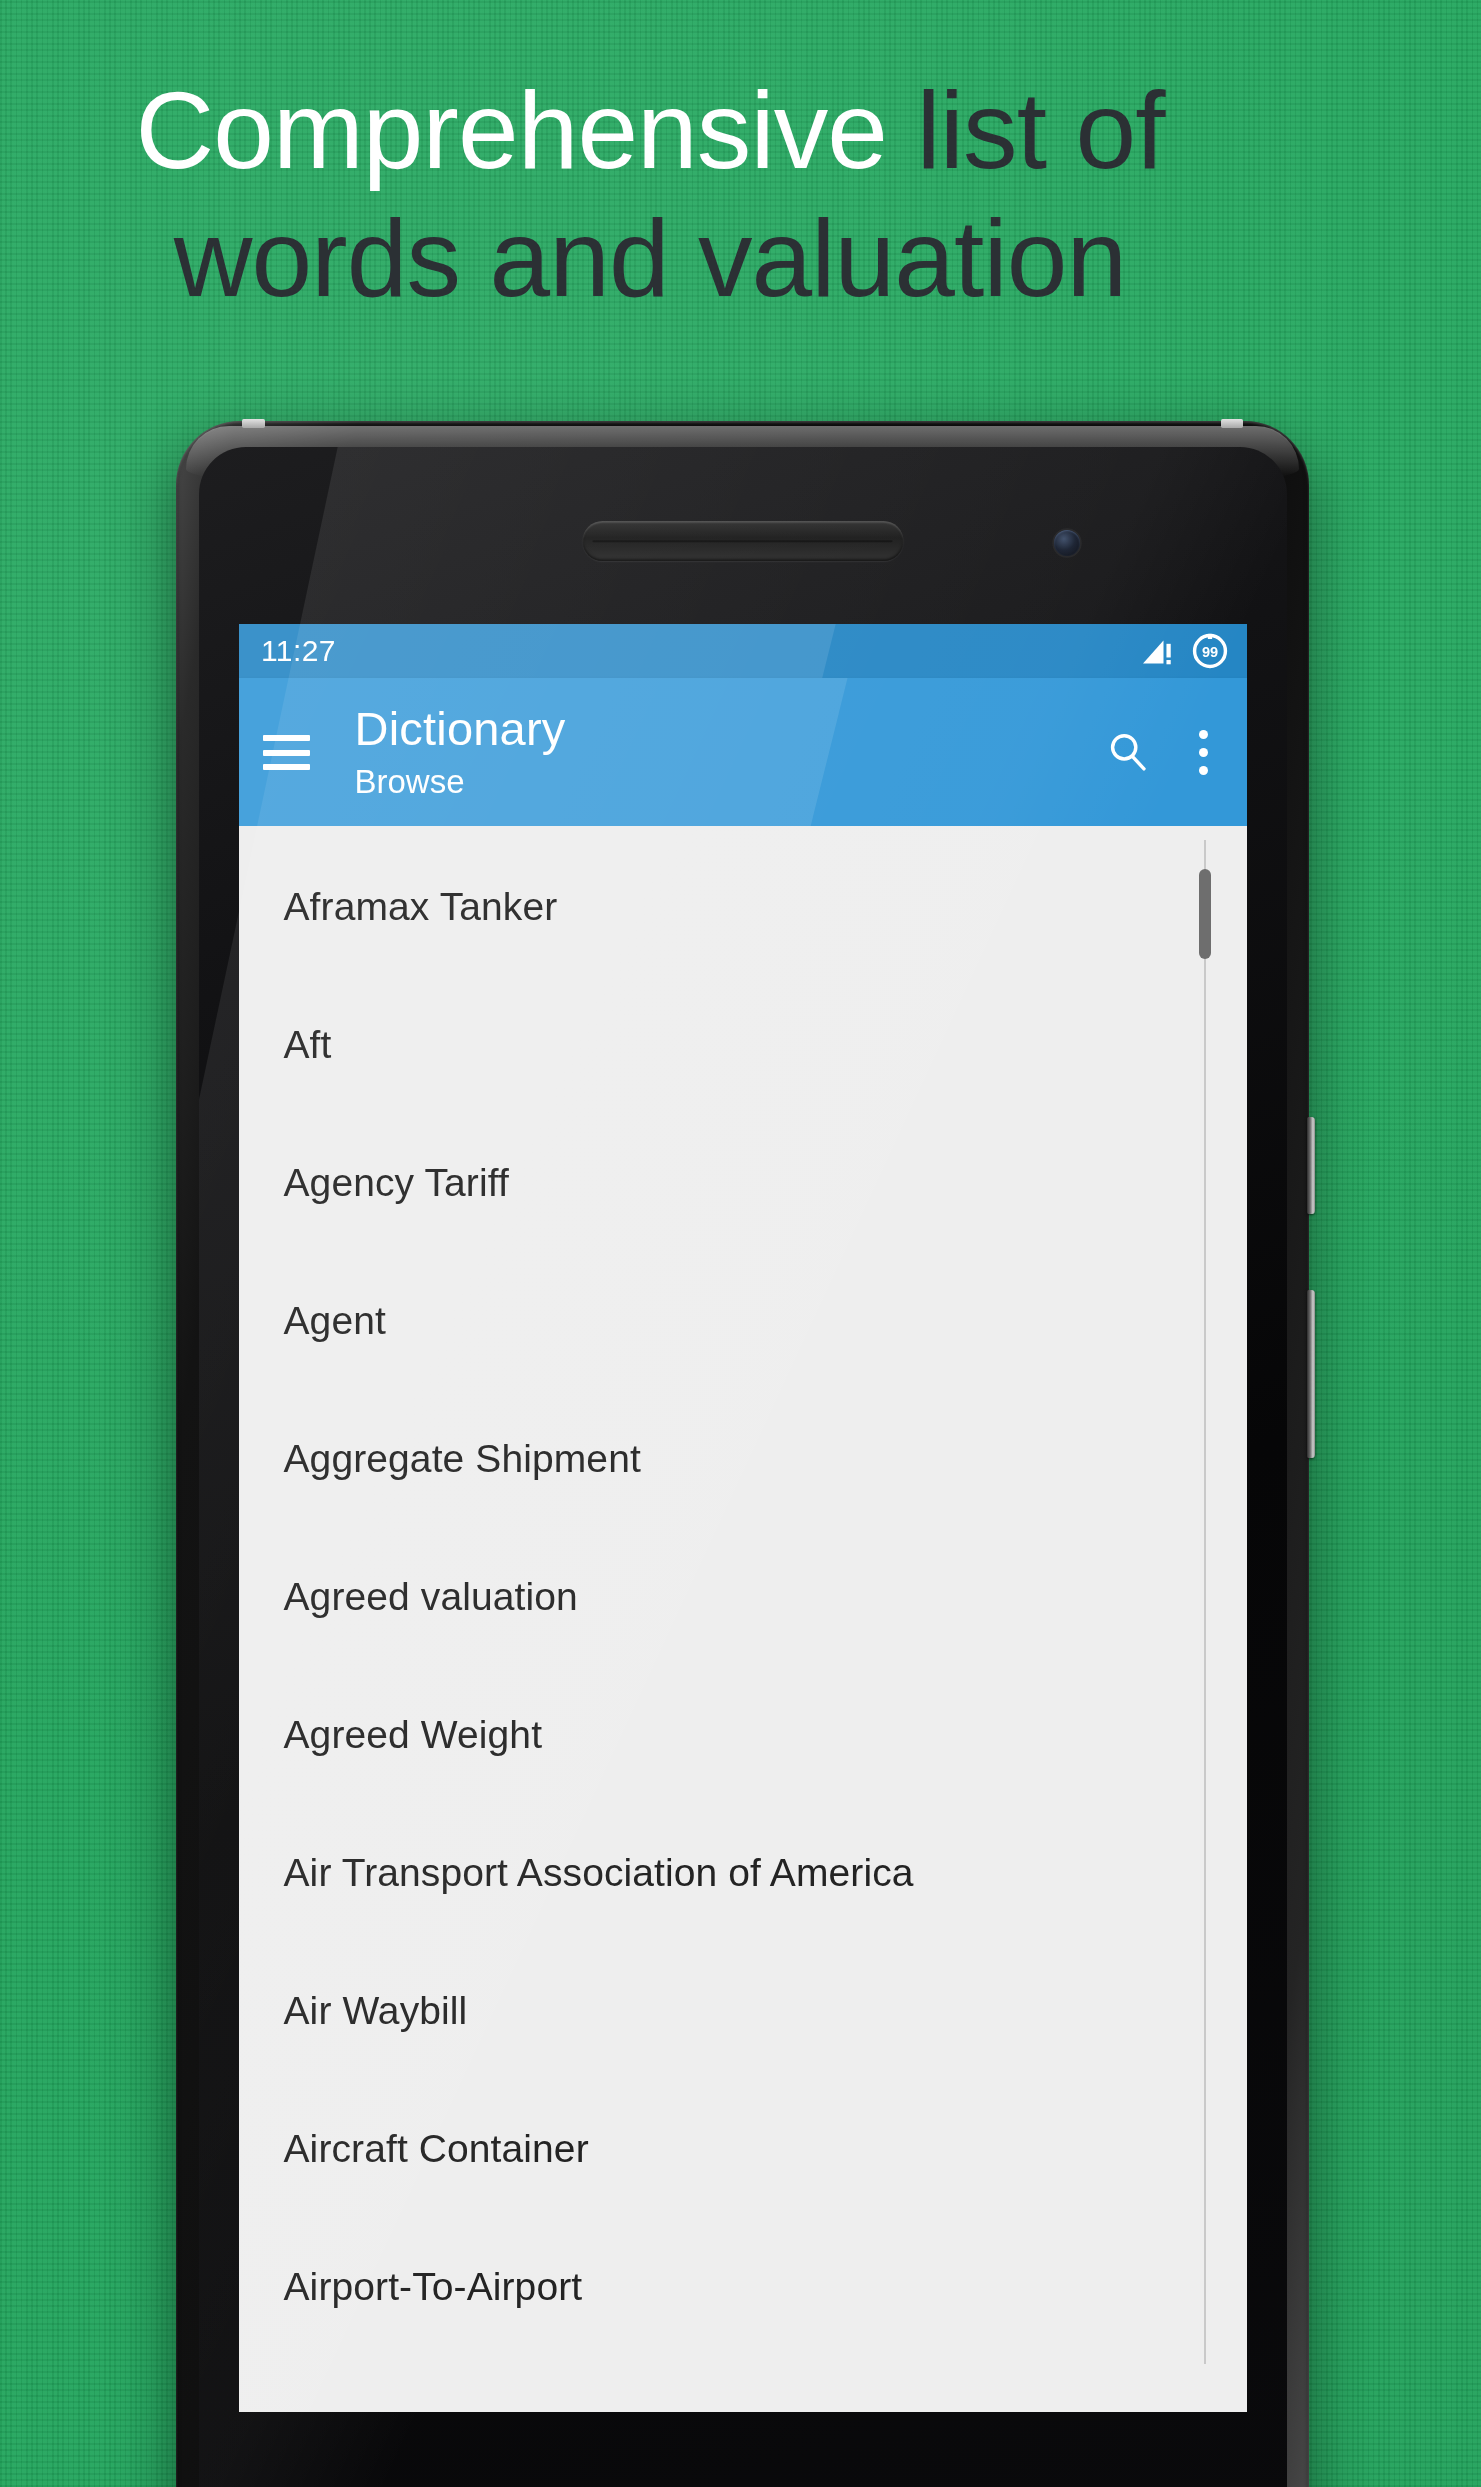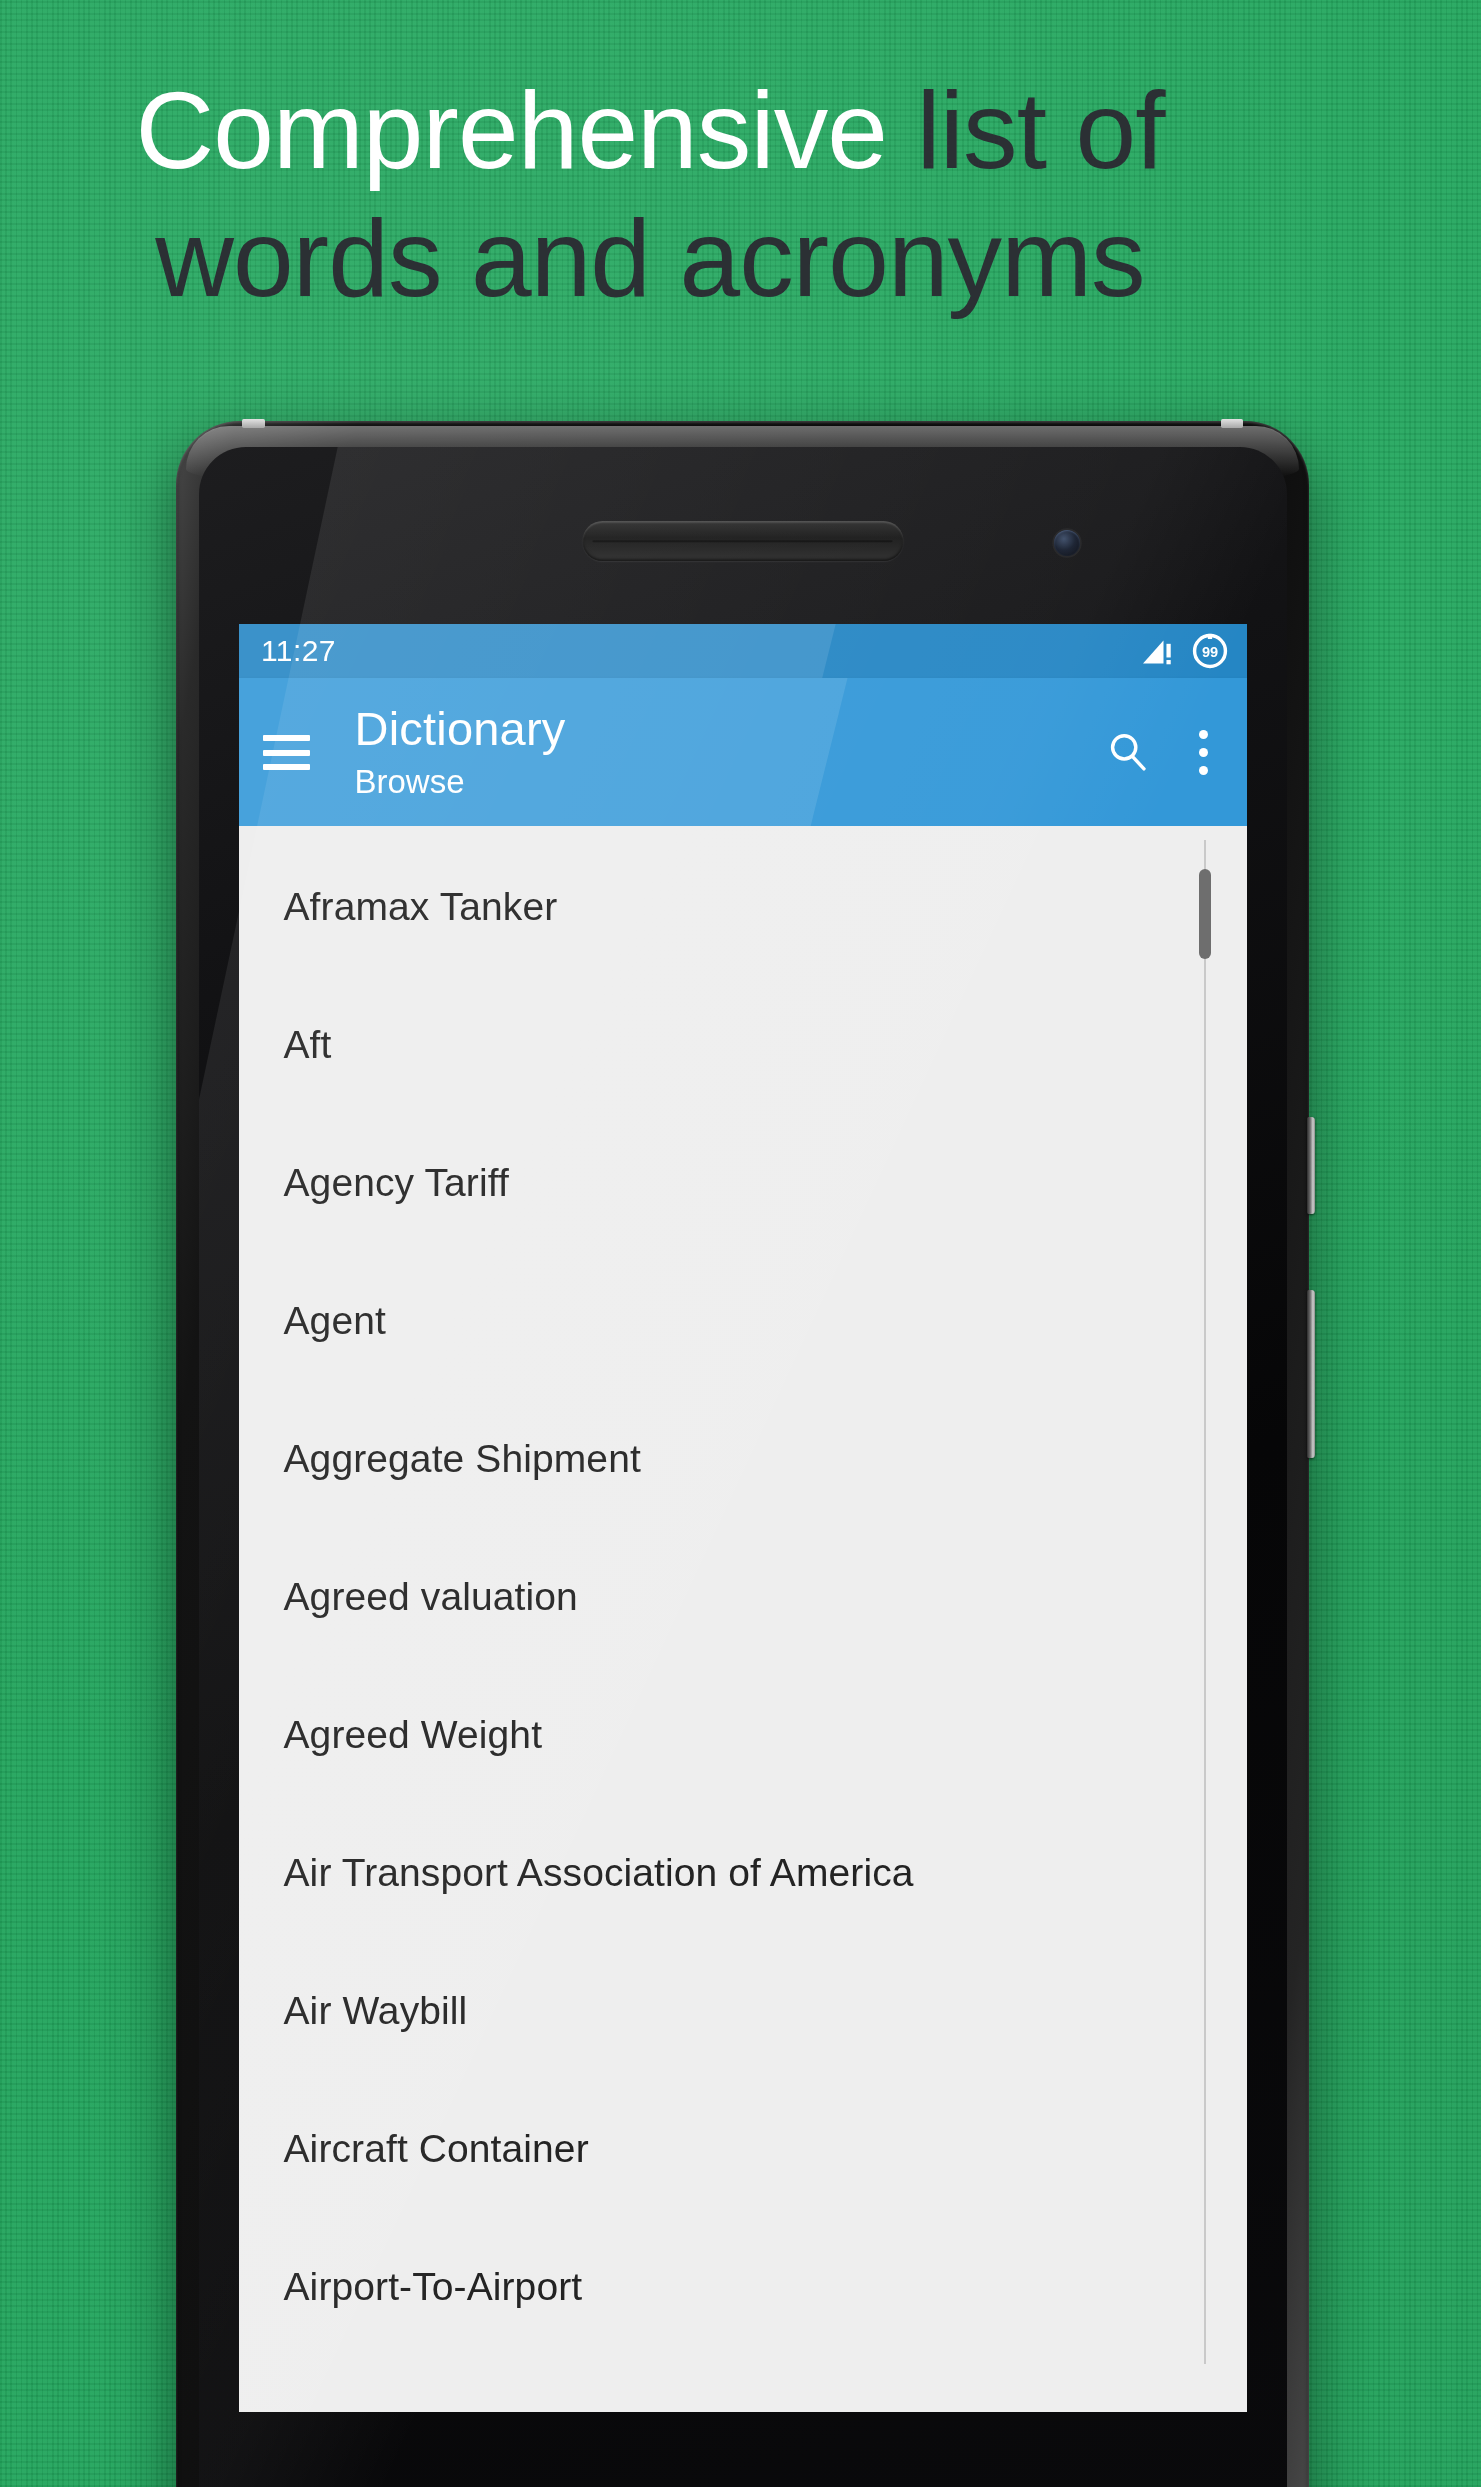--- a/index.html
+++ b/index.html
@@ -344,21 +344,21 @@
 </head>
 <body>
 
 <div class="backdrop"></div>
 
 <div class="headline">
   <span class="line">
     <span class="w-light">Comprehensive</span>
     <span class="w-dark">list of</span>
   </span>
-  <span class="line w-dark">words and acronyms</span>
+  <span class="line w-dark">words and valuation</span>
 </div>
 
 <div class="device">
   <div class="device-body"></div>
 
   <div class="antenna-band antenna-left"></div>
   <div class="antenna-band antenna-right"></div>
 
   <div class="btn-power"></div>
   <div class="btn-volume"></div>

